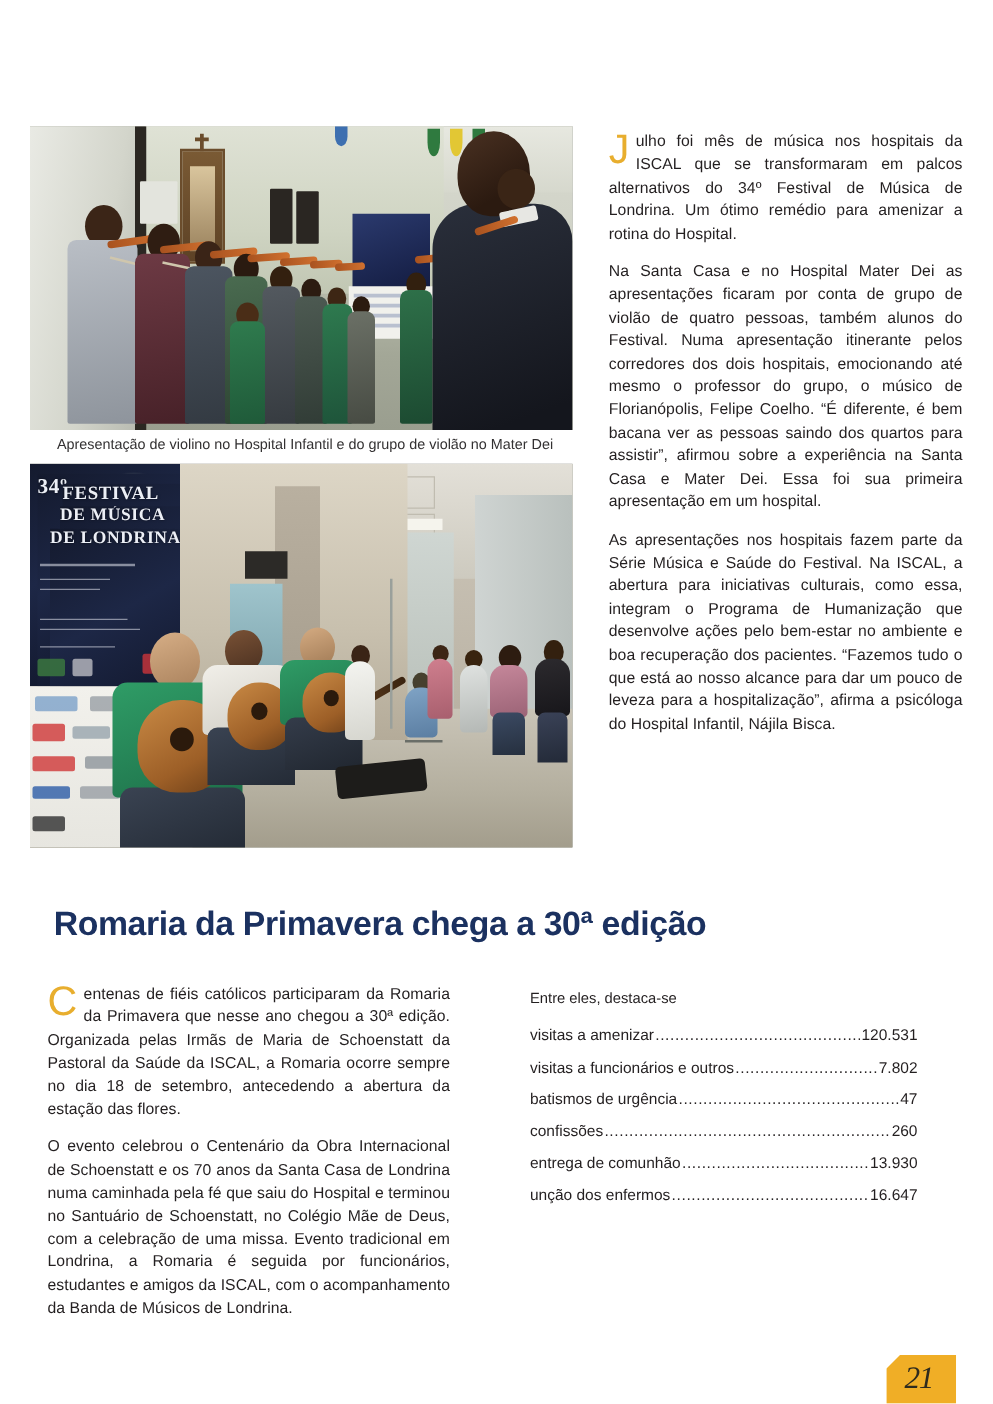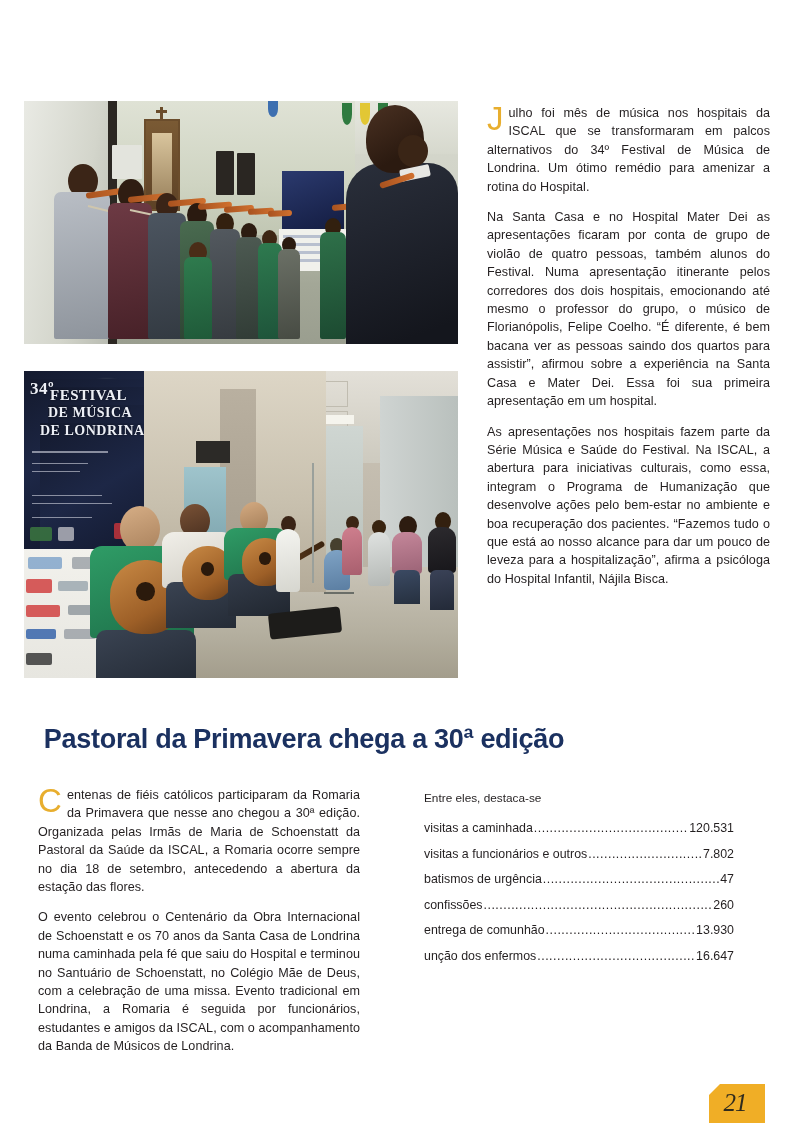--- a/index.html
+++ b/index.html
@@ -459,20 +459,21 @@
 
     <div class="ph1-fg-person">
       <div class="ph1-fg-body"></div>
       <div class="ph1-fg-head"></div>
       <div class="ph1-fg-hairbun"></div>
       <div class="ph1-fg-collar"></div>
     </div>
     <div class="ph1-violin" style="left:356px; top:82px; width:36px; transform:rotate(-18deg);"></div>
   </div>
 
+  <div class="caption">Apresentação de violino no Hospital Infantil e do grupo de violão no Mater Dei</div>
 
   <div class="photo photo-2">
     <div class="ph2-bg"></div>
     <div class="ph2-ceiling"></div>
     <div class="ph2-ceiltile" style="left:150px; top:4px; width:90px; height:26px;"></div>
     <div class="ph2-ceiltile" style="left:240px; top:10px; width:84px; height:26px;"></div>
     <div class="ph2-ceiltile" style="left:240px; top:40px; width:84px; height:24px;"></div>
     <div class="ph2-ceillight" style="left:198px; top:14px; width:54px; height:10px;"></div>
     <div class="ph2-ceillight" style="left:286px; top:44px; width:44px; height:9px;"></div>
     <div class="ph2-ceillight" style="left:300px; top:68px; width:36px; height:8px;"></div>
@@ -577,32 +578,32 @@
       <div class="ph2-torso" style="left:2px; top:58px; width:24px; height:40px; background:linear-gradient(170deg,#3a4257,#232a38); border-radius:6px 6px 0 0;"></div>
     </div>
   </div>
 
   <div class="col-right-top">
     <p class="body"><span class="dropcap">J</span><span>ulho foi mês de música nos hospitais da ISCAL que se transformaram em palcos alternativos do 34º Festival de Música de Londrina. Um ótimo remédio para amenizar a rotina do Hospital.</span></p>
     <p class="body">Na Santa Casa e no Hospital Mater Dei as apresentações ficaram por conta de grupo de violão de quatro pessoas, também alunos do Festival. Numa apresentação itinerante pelos corredores dos dois hospitais, emocionando até mesmo o professor do grupo, o músico de Florianópolis, Felipe Coelho. “É diferente, é bem bacana ver as pessoas saindo dos quartos para assistir”, afirmou sobre a experiência na Santa Casa e Mater Dei. Essa foi sua primeira apresentação em um hospital.</p>
     <p class="body">As apresentações nos hospitais fazem parte da Série Música e Saúde do Festival. Na ISCAL, a abertura para iniciativas culturais, como essa, integram o Programa de Humanização que desenvolve ações pelo bem-estar no ambiente e boa recuperação dos pacientes.  “Fazemos tudo o que está ao nosso alcance para dar um pouco de leveza para a hospitalização”, afirma a psicóloga do Hospital Infantil, Nájila Bisca.</p>
   </div>
 
-  <div class="section-title">Pastoral da Primavera chega a 30ª edição</div>
+  <div class="section-title">Romaria da Primavera chega a 30ª edição</div>
 
   <div class="col-bottom-left">
     <p class="body"><span class="dropcap">C</span><span>entenas de fiéis católicos participaram da Romaria  da Primavera que nesse ano chegou a 30ª edição. Organizada pelas Irmãs de Maria de Schoenstatt da Pastoral da Saúde da ISCAL, a Romaria ocorre sempre no dia 18 de setembro, antecedendo a abertura da estação das flores.</span></p>
     <p class="body">O evento celebrou o Centenário da Obra Internacional de Schoenstatt e  os 70 anos da Santa Casa de Londrina numa caminhada pela fé que saiu do Hospital e terminou no Santuário de Schoenstatt, no Colégio Mãe de Deus, com a celebração de uma missa. Evento tradicional em Londrina, a Romaria é seguida por funcionários, estudantes e amigos da ISCAL, com o acompanhamento da Banda de Músicos de Londrina.</p>
   </div>
 
   <div class="col-bottom-right">
     <p class="stat-intro">Entre eles, destaca-se</p>
     <ul class="stat-list">
       <li class="stat-row">
-        <span class="stat-label">visitas a caminhada</span>
+        <span class="stat-label">visitas a amenizar</span>
         <span class="stat-dots">................................................................................................</span>
         <span class="stat-value">120.531</span>
       </li>
       <li class="stat-row">
         <span class="stat-label">visitas a funcionários e outros</span>
         <span class="stat-dots">................................................................................................</span>
         <span class="stat-value">7.802</span>
       </li>
       <li class="stat-row">
         <span class="stat-label">batismos de urgência</span>

